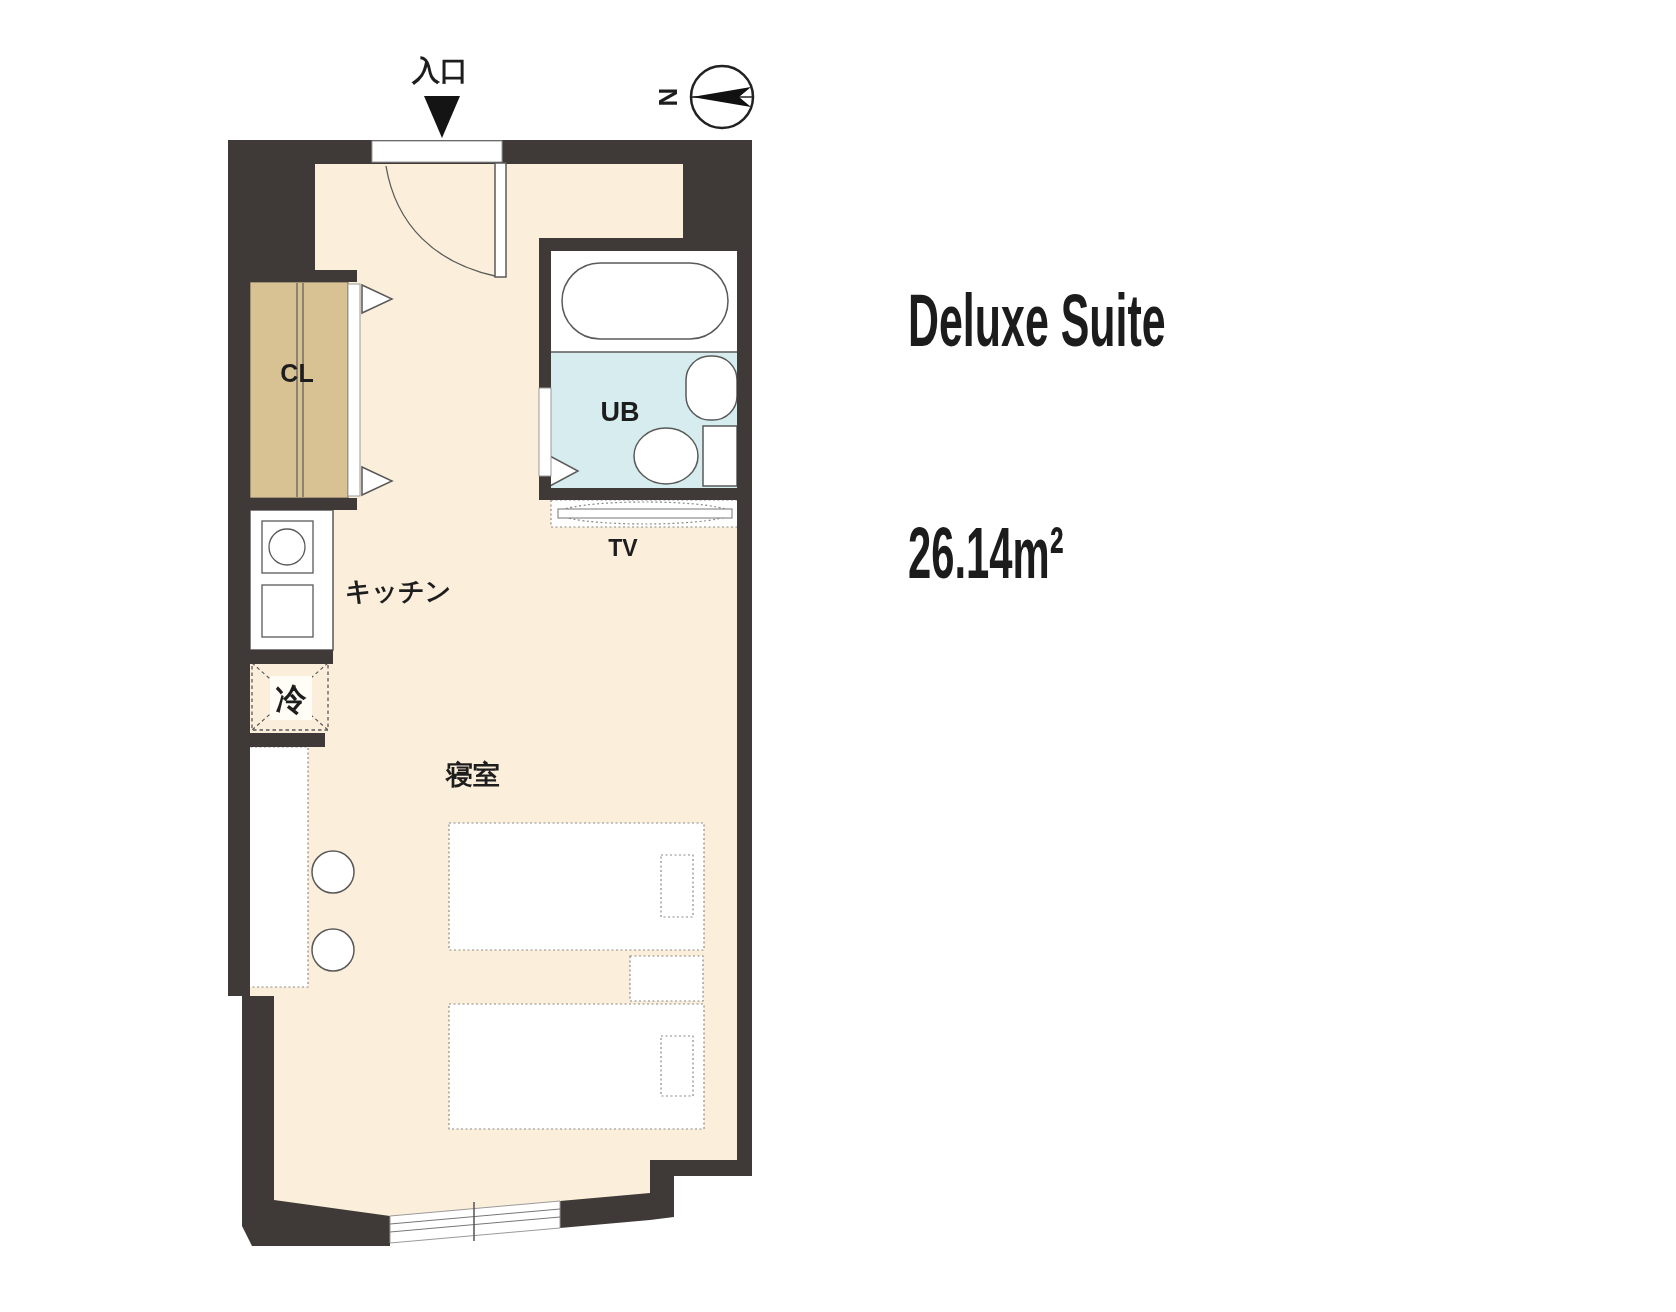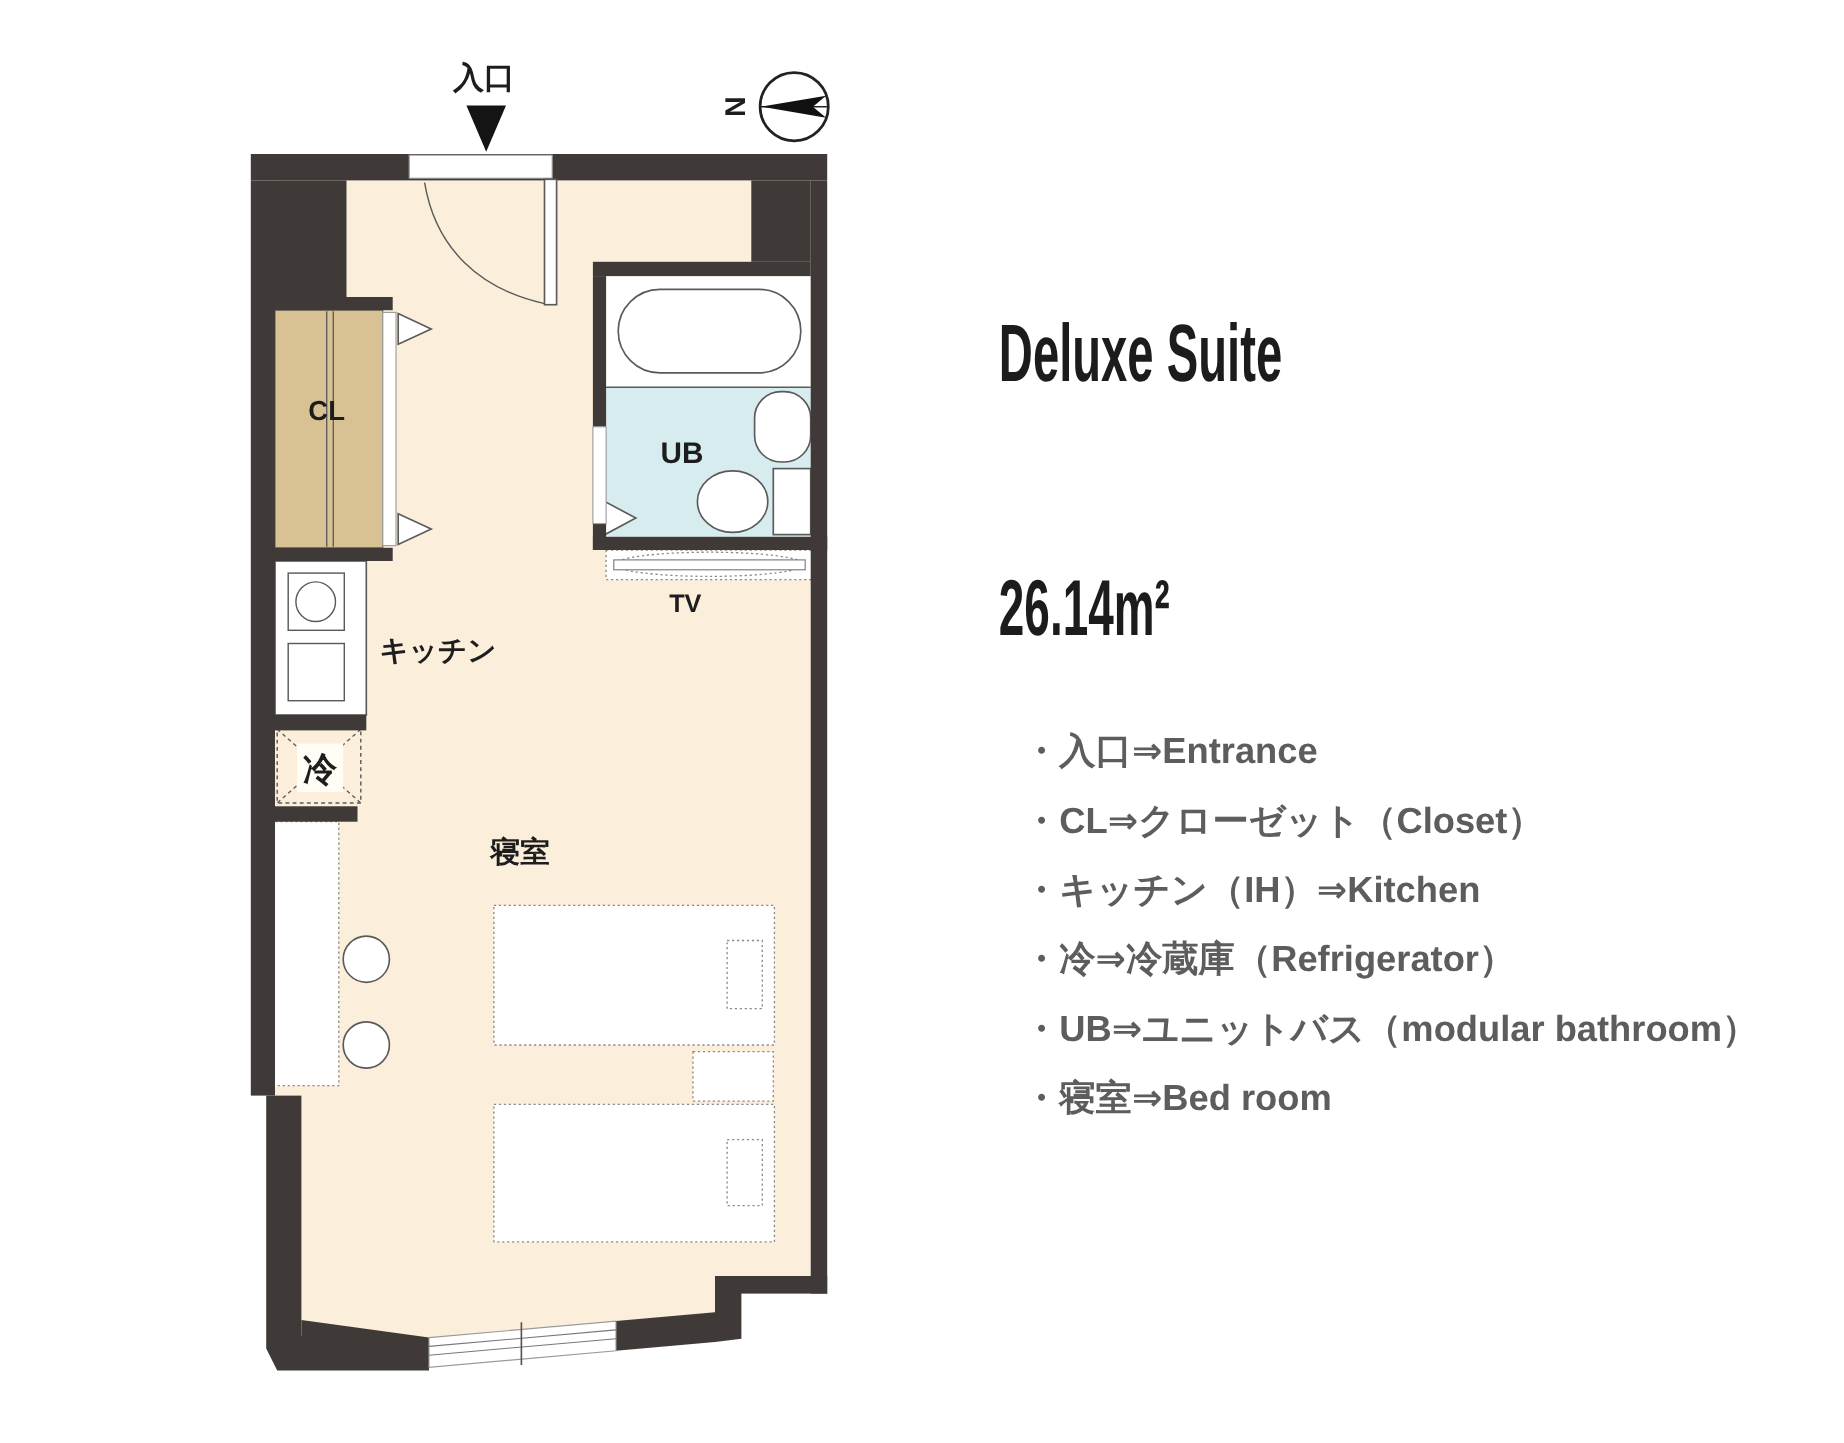--- a/index.html
+++ b/index.html
@@ -127,22 +127,14 @@
     <text class="room-label" x="620" y="421" font-size="27" text-anchor="middle">UB</text>
     <text class="room-label" x="623" y="556" font-size="23" text-anchor="middle">TV</text>
     <text class="room-label" x="345" y="600" font-size="26" text-anchor="start">キッチン</text>
     <text class="room-label" x="291" y="710" font-size="31" text-anchor="middle">冷</text>
     <text class="room-label" x="473" y="784" font-size="27" text-anchor="middle">寝室</text>
   </svg>
 
   <div class="panel-title">Deluxe Suite</div>
   <div class="panel-area">26.14m²</div>
 
-  <div class="legend">
-    <div class="legend-row">・入口⇒Entrance</div>
-    <div class="legend-row">・CL⇒クローゼット（Closet）</div>
-    <div class="legend-row">・キッチン（IH）⇒Kitchen</div>
-    <div class="legend-row">・冷⇒冷蔵庫（Refrigerator）</div>
-    <div class="legend-row">・UB⇒ユニットバス（modular bathroom）</div>
-    <div class="legend-row">・寝室⇒Bed room</div>
-  </div>
 
 </div>
 
 </body></html>

